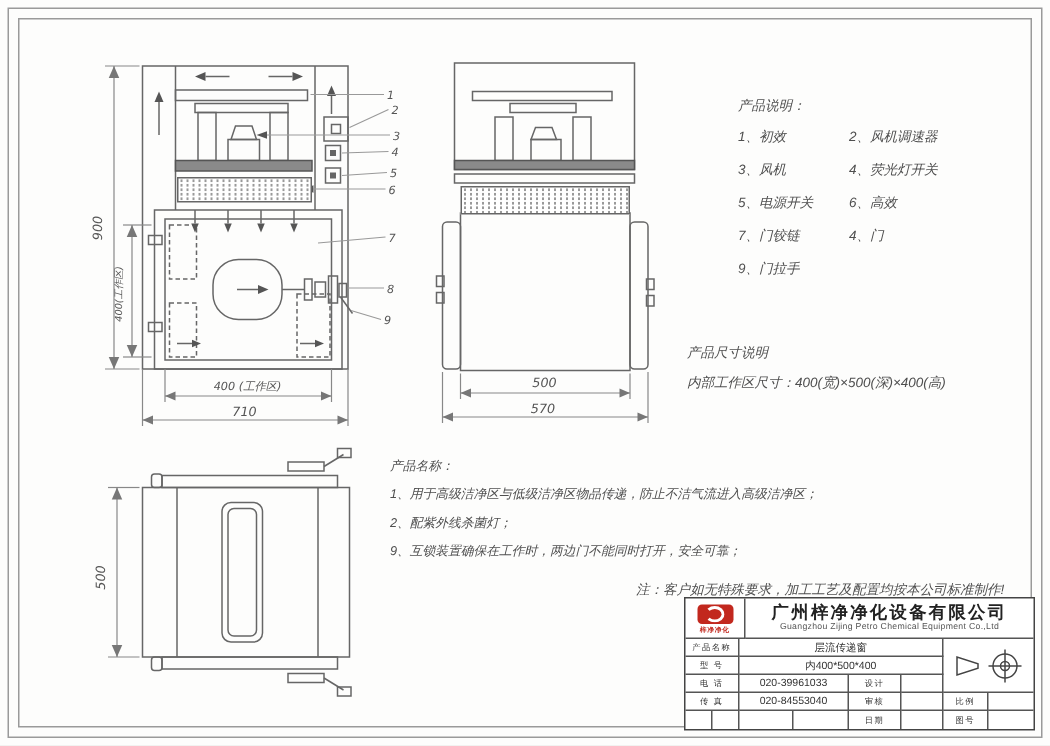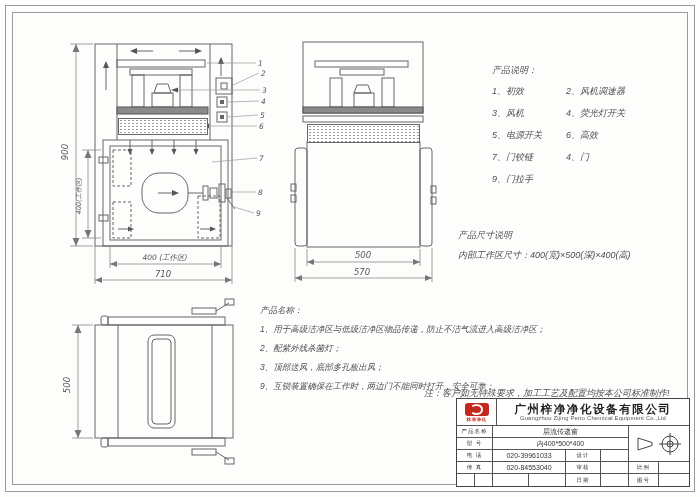--- a/index.html
+++ b/index.html
@@ -257,21 +257,20 @@
 
   <div class="ann size-notes">
     <div>产品尺寸说明</div>
     <div class="ln">内部工作区尺寸：400(宽)×500(深)×400(高)</div>
   </div>
 
   <div class="ann prod-notes">
     <div>产品名称：</div>
     <div class="ln">1、用于高级洁净区与低级洁净区物品传递，防止不洁气流进入高级洁净区；</div>
     <div class="ln">2、配紫外线杀菌灯；</div>
-    <div class="ln">3、顶部送风，底部多孔板出风；</div>
     <div class="ln">9、互锁装置确保在工作时，两边门不能同时打开，安全可靠；</div>
   </div>
 
   <div class="ann footnote">注：客户如无特殊要求，加工工艺及配置均按本公司标准制作!</div>
 
   <div class="tb">
     <div class="tb-cell" style="left:0;top:0;width:40px;height:27px;flex-direction:column;">
       <div class="logo-box">
         <div class="logo-swirl"></div>
       </div>

